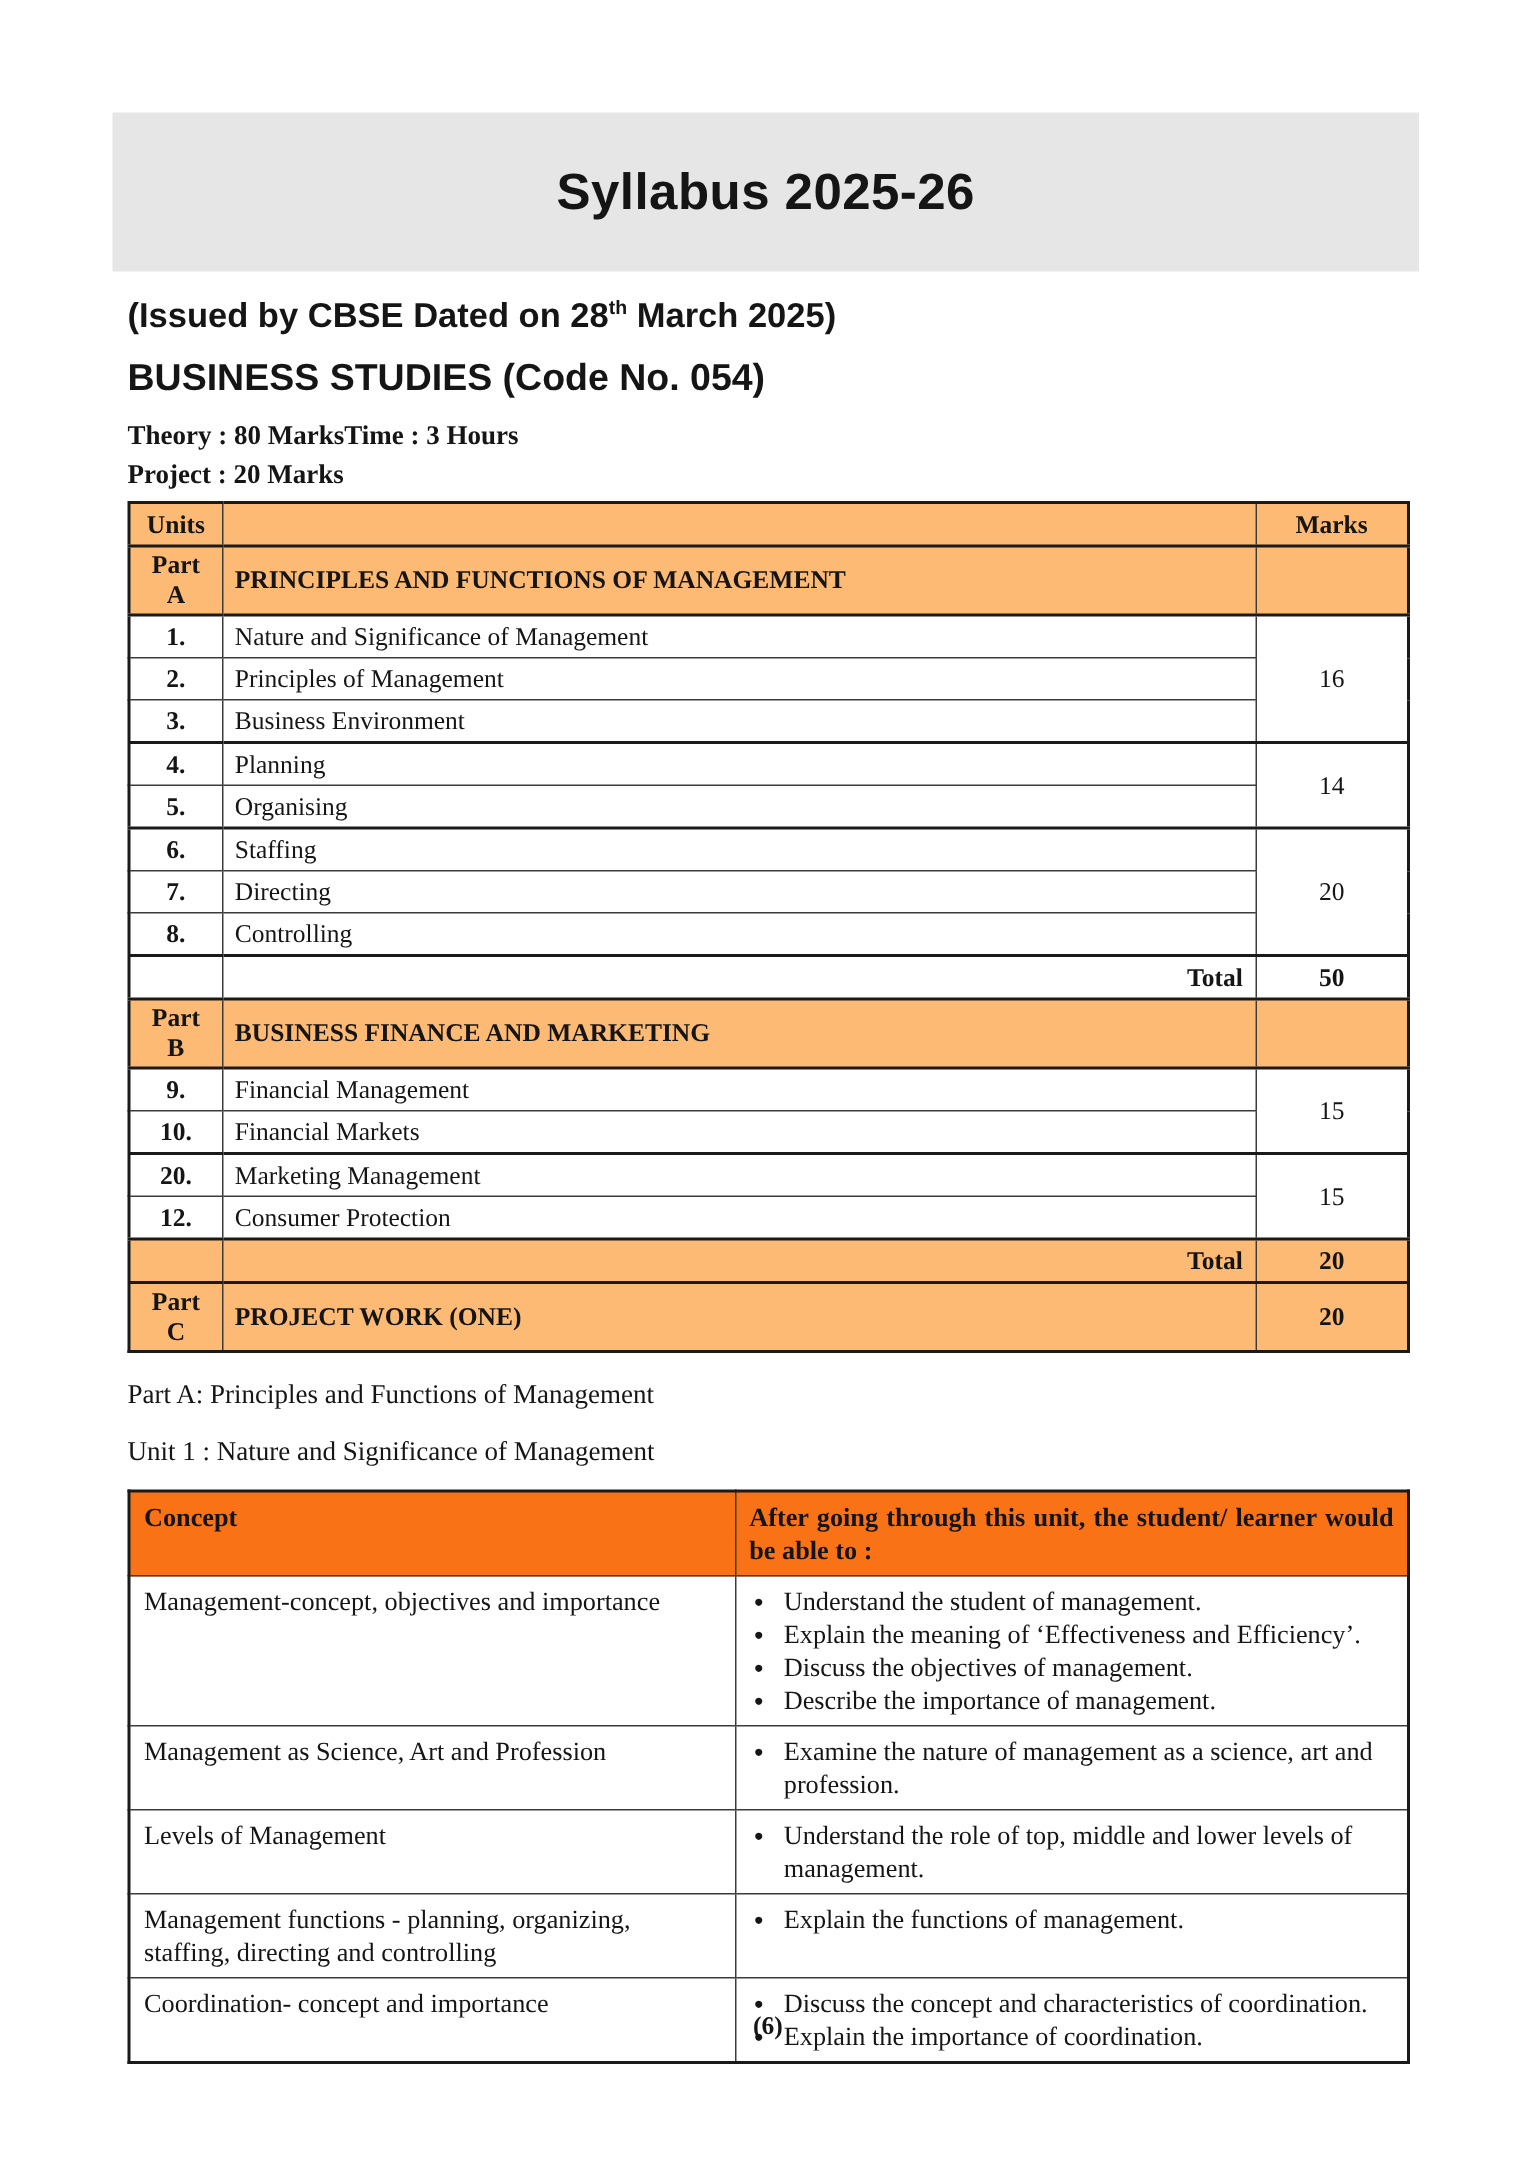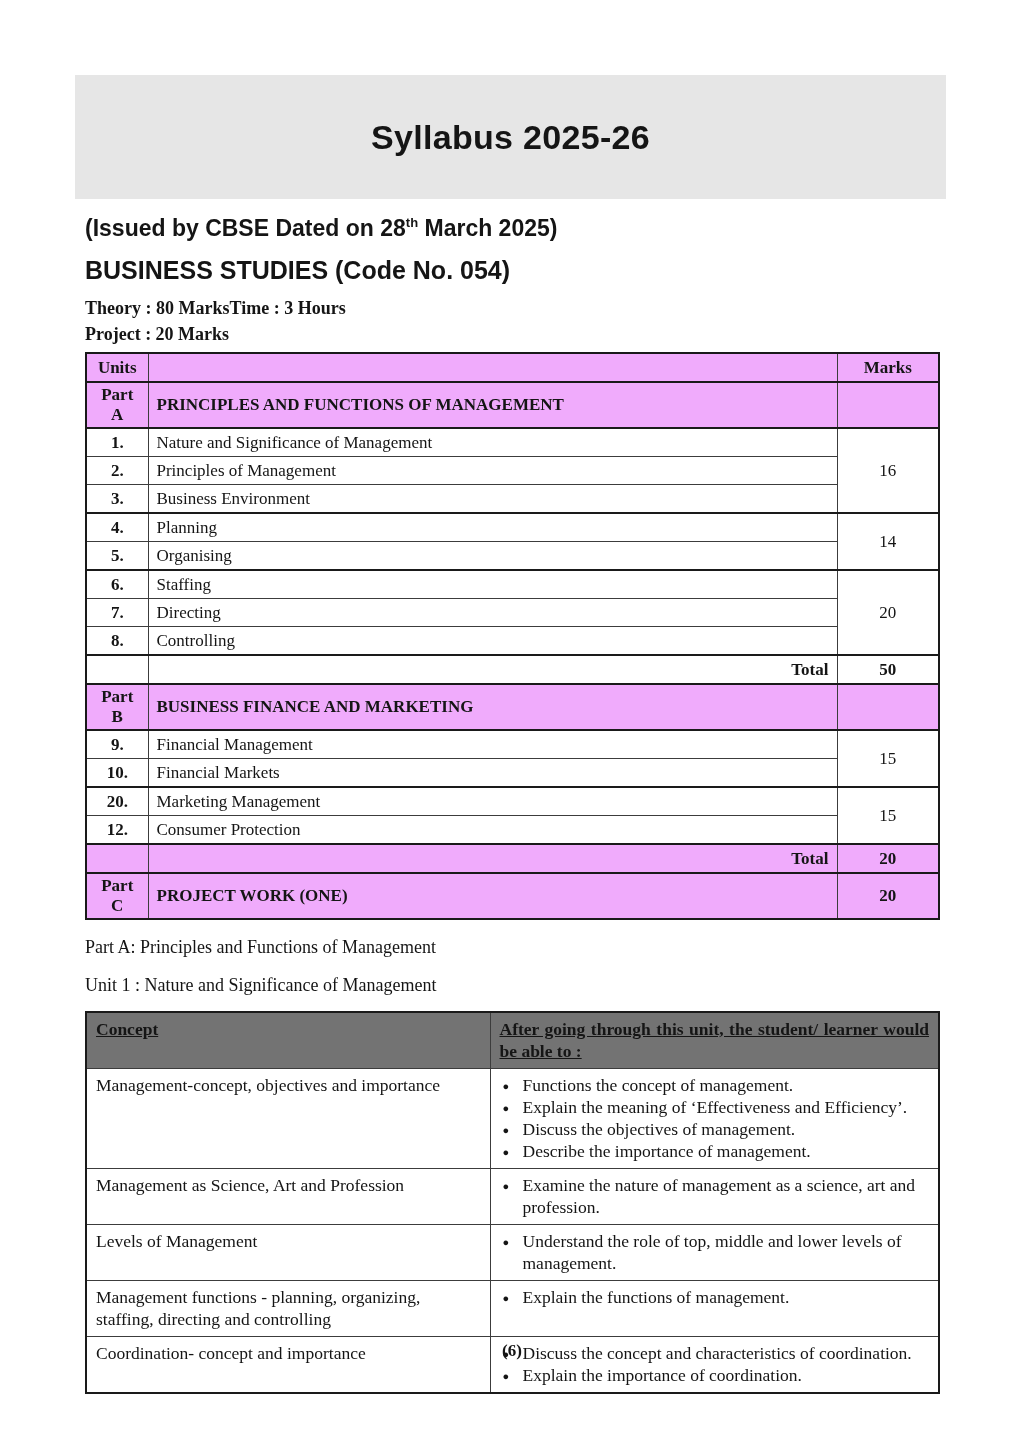--- a/index.html
+++ b/index.html
@@ -7,21 +7,21 @@
     width: 1024px; height: 1440px;
     font-family: "Liberation Serif", serif;
     color: #151515;
     position: relative;
   }
   .page { padding: 75px 84px 0 85px; }
 
   
   .banner {
     background: #e6e6e6;
-    height: 124px;
+    height: 106px;
     display: flex; align-items: center; justify-content: center;
     margin: 0 -6px 16px -10px;
   }
   .banner .title {
     font-family: "Liberation Sans", sans-serif;
     font-size: 34px; font-weight: 700; letter-spacing: .3px;
   }
   .center-sans {
     font-family: "Liberation Sans", sans-serif;
     font-weight: 700;
@@ -40,33 +40,33 @@
   
   table { border-collapse: collapse; width: 855px; table-layout: fixed; }
   table.syllabus, table.concept { border: 2px solid #1a1a1a; }
   td { border: 1px solid #3c3c3c; }
 
   
   .syllabus td { font-size: 17px; padding: 2px 8px; height: 23px; vertical-align: middle; }
   .col-units { width: 62px; }
   .col-marks { width: 102px; }
   .syllabus .units-cell, .syllabus .marks-cell { text-align: center; }
-  tr.gray td { background: #f0abfc; }
+  tr.gray td { background: #fdba74; }
   .bold { font-weight: 700; }
   tr.strong td { border-top: 2px solid #1a1a1a; }
   .total-label { text-align: right; font-weight: 700; padding-right: 10px; }
 
   
   .sec-heading { font-size: 18px; font-weight: 400; margin-top: 17px; }
 
   
   table.concept { margin-top: 15px; }
   .concept td { font-size: 17.5px; padding: 5px 9px 6px 9px; vertical-align: top; line-height: 22px; }
   .col-concept { width: 404px; }
-  .concept .hdr td { background: #737373; font-weight: 700; text-decoration: underline; }
+  .concept .hdr td { background: #f97316; font-weight: 700; }
   .concept .hdr .outcome-hdr { text-align: justify; }
   ul.outcomes { margin: 0; padding: 0; list-style: none; }
   .outcomes li { position: relative; padding-left: 23px; }
   .outcomes li::before {
     content: "\25CF";
     position: absolute; left: 3px; top: 1px; font-size: 11px;
   }
   .outcomes li.justify { text-align: justify; }
 
   .page-num {
@@ -196,21 +196,21 @@
       </colgroup>
     <tbody>
         <tr class="hdr">
       <td>Concept</td>
       <td class="outcome-hdr">After going through this unit, the student/ learner would be able to :</td>
     </tr>
     <tr>
       <td>Management-concept, objectives and importance</td>
       <td>
         <ul class="outcomes">
-          <li>Functions the concept of management.</li>
+          <li>Understand the student of management.</li>
           <li>Explain the meaning of ‘Effectiveness and Efficiency’.</li>
           <li>Discuss the objectives of management.</li>
           <li>Describe the importance of management.</li>
         </ul>
       </td>
     </tr>
     <tr>
       <td>Management as Science, Art and Profession</td>
       <td>
         <ul class="outcomes">

